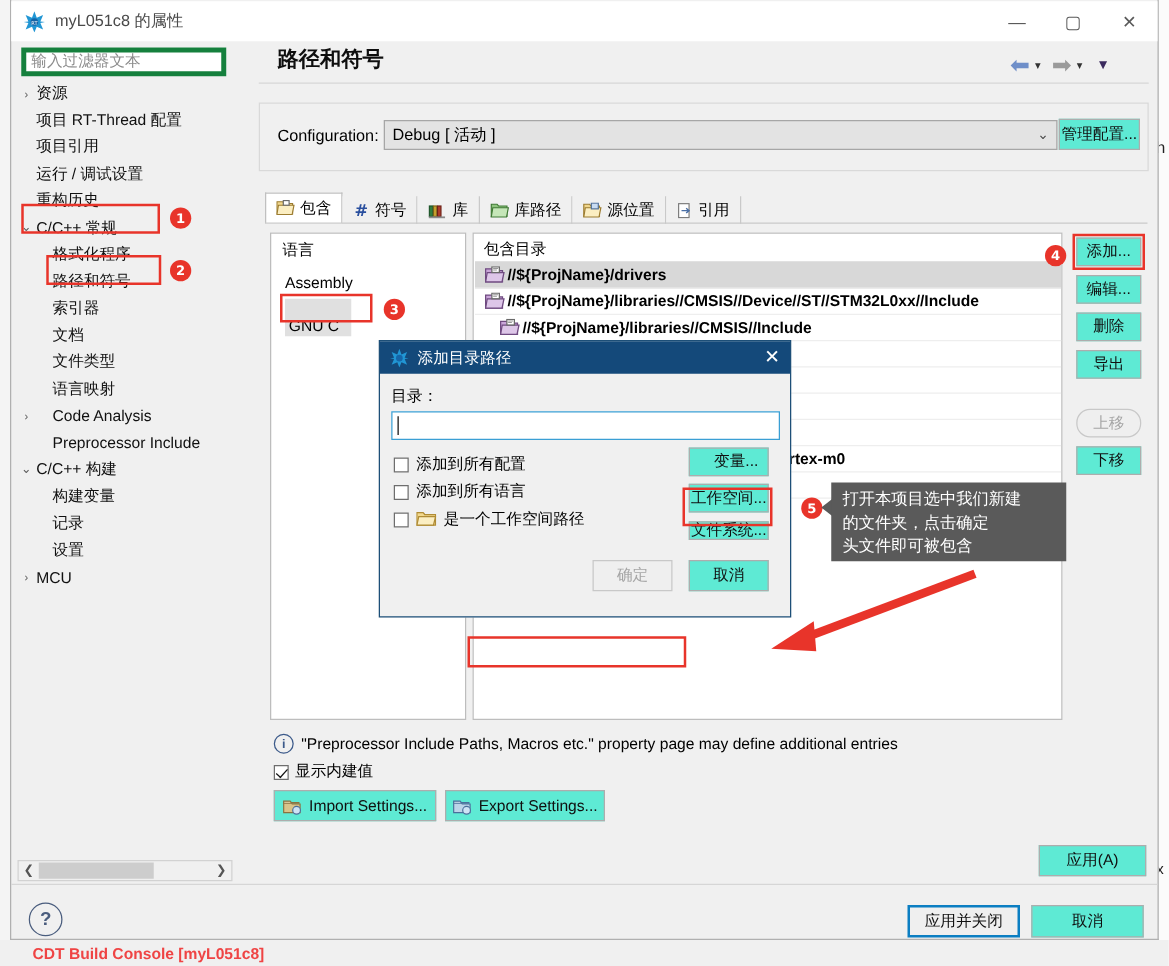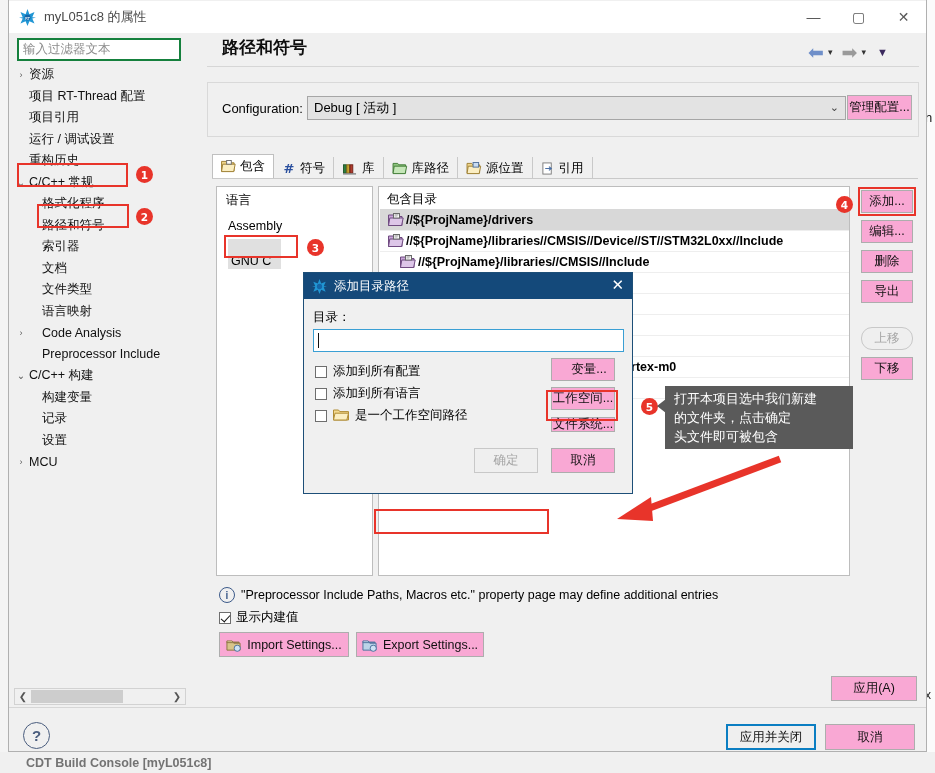--- a/index.html
+++ b/index.html
@@ -5,35 +5,35 @@
   html,body{margin:0;padding:0;}
   body{
     width:935px;height:773px;overflow:hidden;position:relative;
     font-family:"Liberation Sans","DejaVu Sans",sans-serif;
     font-size:12.5px;color:#000;background:#ffffff;
   }
   .abs{position:absolute;}
   
   #bg-left{left:0;top:0;width:18px;height:773px;background:#f4f4f4;border-right:1px solid #c8c8c8;}
   #bg-bottom{left:0;top:752px;width:935px;height:21px;background:#f0f0f0;}
-  #bg-console{left:26px;top:756px;width:260px;height:17px;color:#737373;font-weight:bold;font-size:12.5px;overflow:hidden;white-space:nowrap;}
+  #bg-console{left:26px;top:756px;width:260px;height:17px;color:#ef4444;font-weight:bold;font-size:12.5px;overflow:hidden;white-space:nowrap;}
   #bg-right-h{left:925px;top:110px;width:12px;height:18px;color:#222;font-size:13px;}
   #bg-right-x{left:925px;top:688px;width:12px;height:16px;color:#222;font-size:12px;}
   #bg-right-strip{left:920px;top:0;width:15px;height:773px;background:#fbfbfb;border-left:1px solid #d6d6d6;}
 
   
   #window{left:8px;top:0;width:919px;height:752px;background:#f0f0f0;border:1px solid #b0b0b0;border-top:none;box-sizing:border-box;}
   #titlebar{left:9px;top:1px;width:917px;height:32px;background:#ffffff;display:flex;align-items:center;}
   #title-icon{width:17px;height:17px;margin-left:10px;margin-right:8px;position:relative;}
   #title-text{font-size:13px;color:#4a4a4a;}
   .wbtn{width:45px;height:32px;display:flex;align-items:center;justify-content:center;color:#5a5a5a;font-size:14px;}
   #win-controls{position:absolute;right:0;top:0;display:flex;}
 
   
-  #filter-box{left:17px;top:38px;width:164px;height:23px;background:#fff;border:2px solid #15803d;box-sizing:border-box;
+  #filter-box{left:17px;top:38px;width:164px;height:23px;background:#fff;border:4px solid #15803d;box-sizing:border-box;
               display:flex;align-items:center;padding-left:4px;color:#8c8c8c;font-size:12.5px;}
   #tree{left:14px;top:64px;width:172px;height:620px;overflow:hidden;}
   .trow{height:21.5px;display:flex;align-items:center;font-size:12.5px;color:#101010;white-space:nowrap;position:relative;}
   .arrow{width:14px;text-align:center;color:#5a5a5a;font-size:9px;flex:0 0 14px;}
   .noarrow{flex:0 0 14px;}
   .tlabel{padding-left:1px;}
   .ind1{padding-left:14px;}
 
   
   .redbox{border:2px solid #e8342a;box-sizing:border-box;position:absolute;}
@@ -54,21 +54,21 @@
   #page-title{left:222px;top:36px;font-size:17px;font-weight:bold;color:#0e0e0e;}
   #hdr-rule{left:207px;top:66px;width:712px;height:1px;background:#d6d6d6;}
   #nav-icons{left:808px;top:40px;width:110px;height:24px;display:flex;align-items:center;}
   #cfg-group{left:207px;top:82px;width:712px;height:55px;background:#f0f0f0;border:1px solid #d9d9d9;box-sizing:border-box;}
   #cfg-label{left:222px;top:101px;font-size:13px;}
   #cfg-combo{left:307px;top:96px;width:539px;height:24px;background:#e3e3e3;border:1px solid #a6a6a6;box-sizing:border-box;
              display:flex;align-items:center;padding-left:6px;font-size:13px;}
   #cfg-combo .chev{position:absolute;right:6px;top:4px;color:#444;font-size:11px;}
   #manage-btn{left:847px;top:95px;width:65px;height:25px;}
 
-  .btn{background:#f9a8d4;border:1px solid #adadad;box-sizing:border-box;display:flex;align-items:center;justify-content:center;
+  .btn{background:#5eead4;border:1px solid #adadad;box-sizing:border-box;display:flex;align-items:center;justify-content:center;
        font-size:12.5px;color:#101010;}
   .btn.disabled{color:#a5a5a5;background:#efefef;border-color:#c8c8c8;}
 
   
   #tabs{left:212px;top:156px;width:706px;height:23px;display:flex;align-items:flex-end;}
   .tab{height:22px;display:flex;align-items:center;padding:0 8px;font-size:12.5px;background:#f0f0f0;border-right:1px solid #c9c9c9;gap:4px;}
   .tab.active{background:#ffffff;border:1px solid #c0c0c0;border-bottom:1px solid #fff;height:23px;}
   #tabs-rule{left:212px;top:178px;width:706px;height:1px;background:#c9c9c9;}
 
   

